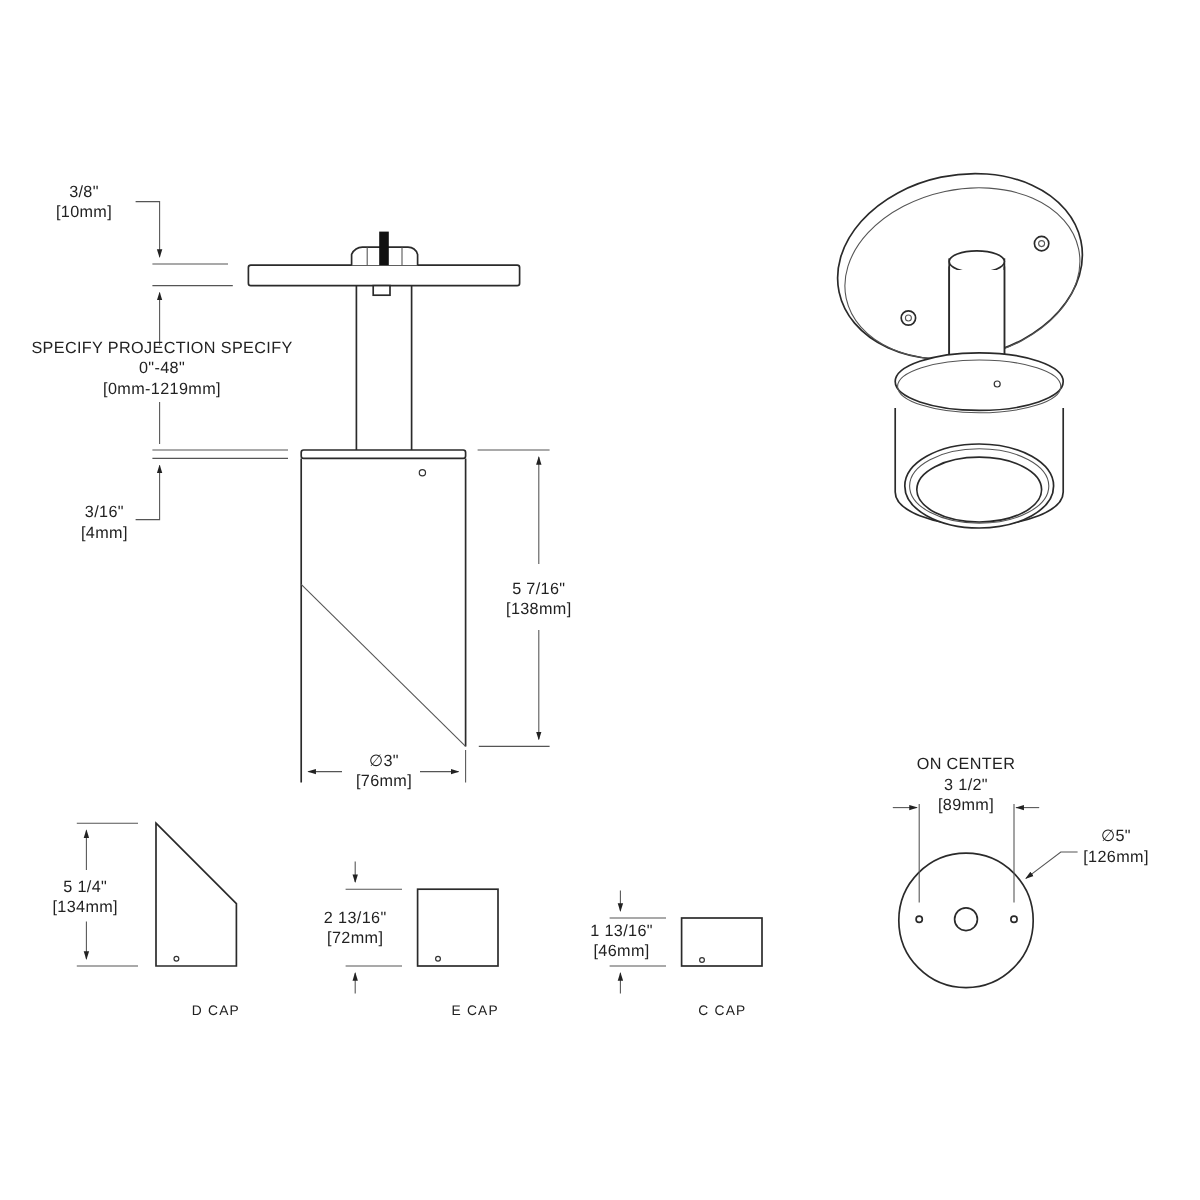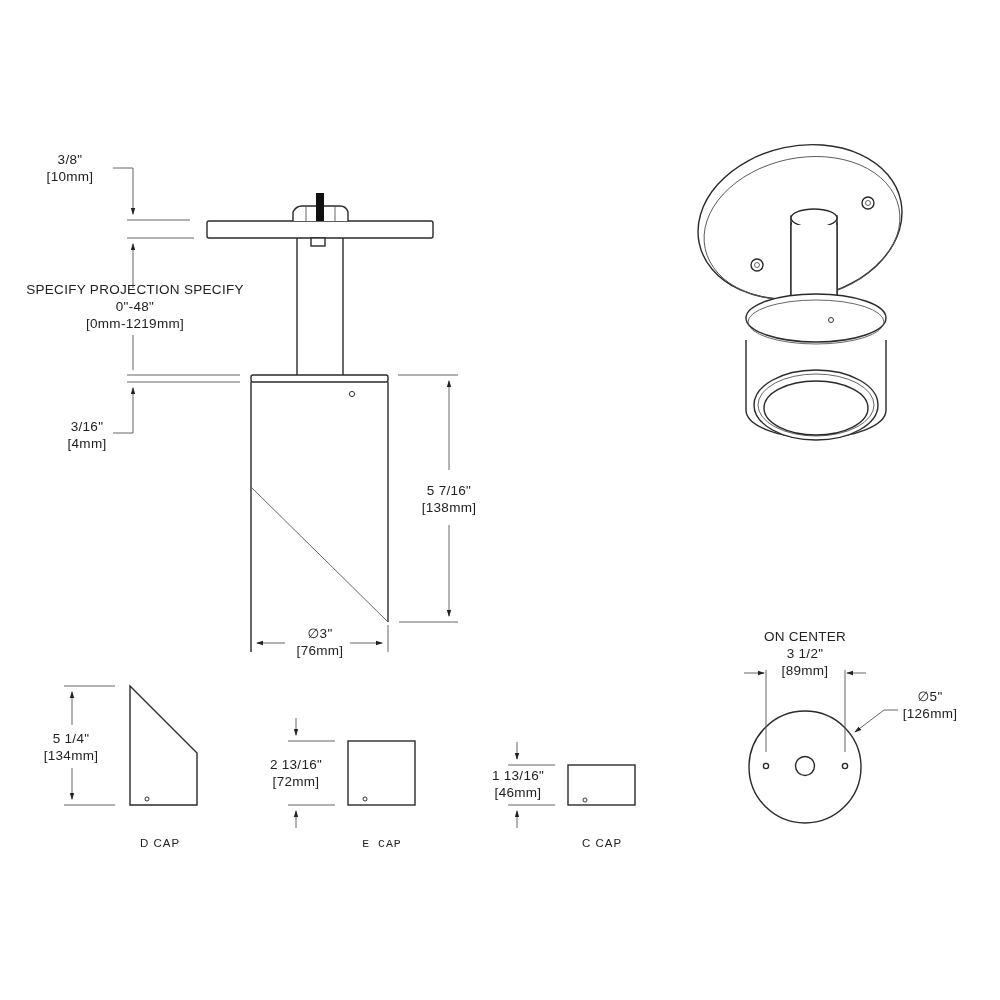--- a/index.html
+++ b/index.html
@@ -152,27 +152,27 @@
 
 <div class="lbl" style="left:280px;top:625px;width:80px;">
   <div>∅3"</div>
   <div class="br">76mm</div>
 </div>
 
 <div class="lbl" style="left:31px;top:730px;width:80px;">
   <div>5 1/4"</div>
   <div class="br">134mm</div>
 </div>
-<div class="lbl cap" style="left:120px;top:835px;width:80px;">D CAP</div>
+<div class="lbl cap" style="left:120px;top:835px;width:80px;text-align:right;">D CAP</div>
 
 <div class="lbl" style="left:256px;top:756px;width:80px;">
   <div>2 13/16"</div>
   <div class="br">72mm</div>
 </div>
-<div class="lbl cap" style="left:342px;top:835px;width:80px;font-family:Liberation Mono, monospace;">E CAP</div>
+<div class="lbl cap" style="left:356px;top:835px;width:80px;">E CAP</div>
 
 <div class="lbl" style="left:478px;top:767px;width:80px;">
   <div>1 13/16"</div>
   <div class="br">46mm</div>
 </div>
 <div class="lbl cap" style="left:562px;top:835px;width:80px;text-align:center;">C CAP</div>
 
 <div class="lbl" style="left:750px;top:628px;width:110px;">
   <div>ON CENTER</div>
   <div>3 1/2"</div>

